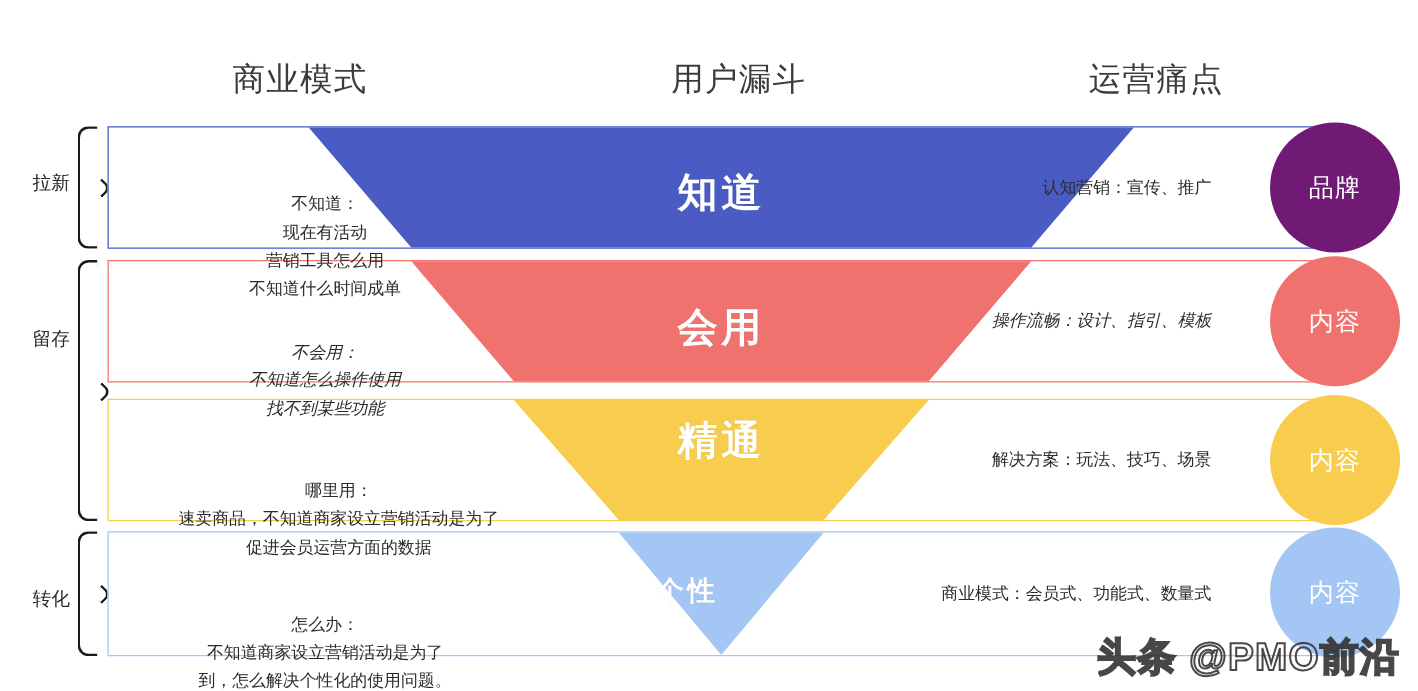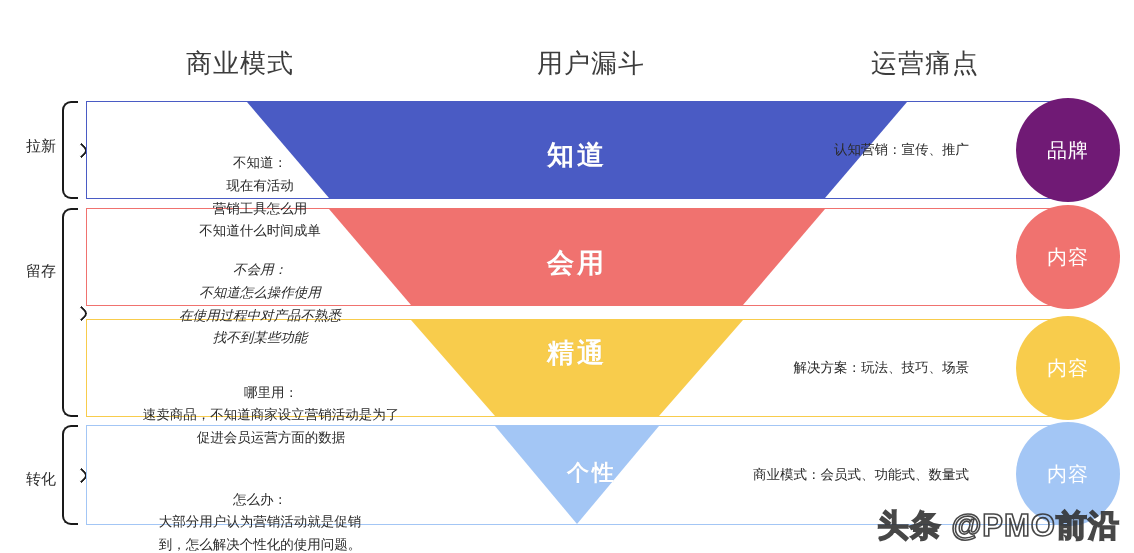--- a/index.html
+++ b/index.html
@@ -118,21 +118,21 @@
     left: 0; top: 0;
     width: 1134px; height: 553px;
     z-index: 3;
     pointer-events: none;
   }
   .funnel-label {
     position: absolute;
     z-index: 5;
     color: #ffffff;
     font-weight: bold;
-    font-size: 27px;
+    font-size: 32px;
     letter-spacing: 3px;
     white-space: nowrap;
     transform: translate(-50%, -50%);
     text-shadow: 0 0 1px rgba(0,0,0,.12);
   }
 
   
   #watermark {
     position: absolute;
     right: 14px;
@@ -173,57 +173,57 @@
       <div class="line">不知道什么时间成单</div>
     </div>
     <div class="ops-text">认知营销：宣传、推广</div>
   </div>
   <div class="badge" id="badge-0" style="left:1016px; top:98px; background:#701a75;font-family:Liberation Serif, serif;">品牌</div>
 
   <div class="row" id="row-1" style="top:208px; height:98px; border-color:#f0726f;font-style:italic;">
     <div class="pain-text">
       <div class="line">不会用：</div>
       <div class="line">不知道怎么操作使用</div>
-      <div class="line">在使用过程中对产品不熟悉</div>
       <div class="line">找不到某些功能</div>
     </div>
+    <div class="ops-text">操作流畅：设计、指引、模板</div>
   </div>
   <div class="badge" id="badge-1" style="left:1016px; top:205px; background:#f0726f;">内容</div>
 
   <div class="row" id="row-2" style="top:319px; height:98px; border-color:#f8cc4c;text-align:right;">
     <div class="pain-text wide">
       <div class="line">哪里用：</div>
       <div class="line">速卖商品，不知道商家设立营销活动是为了</div>
       <div class="line">促进会员运营方面的数据</div>
     </div>
     <div class="ops-text">解决方案：玩法、技巧、场景</div>
   </div>
   <div class="badge" id="badge-2" style="left:1016px; top:316px; background:#f8cc4c;">内容</div>
 
   <div class="row" id="row-3" style="top:425px; height:100px; border-color:#a3c6f5;">
     <div class="pain-text">
       <div class="line">怎么办：</div>
-      <div class="line">大部分用户认为营销活动就是促销</div>
+      <div class="line">不知道商家设立营销活动是为了</div>
       <div class="line">到，怎么解决个性化的使用问题。</div>
     </div>
     <div class="ops-text">商业模式：会员式、功能式、数量式</div>
   </div>
   <div class="badge" id="badge-3" style="left:1016px; top:422px; background:#a3c6f5;">内容</div>
 
   <svg id="funnel" viewBox="0 0 1134 553">
 
     <polygon points="247,102 907,102 825,198 329,198" fill="#4a5bc4"></polygon>
 
     <polygon points="329,209 825,209 743,305 411,305" fill="#f0726f"></polygon>
 
     <polygon points="411,320 743,320 659,416 495,416" fill="#f8cc4c"></polygon>
 
     <polygon points="495,426 659,426 577,524" fill="#a3c6f5"></polygon>
   </svg>
 
   <div class="funnel-label" style="left:577px; top:155px;">知道</div>
   <div class="funnel-label" style="left:577px; top:263px;">会用</div>
   <div class="funnel-label" style="left:577px; top:353px;">精通</div>
-  <div class="funnel-label" style="left:592px; top:473px; font-size:22px;">个性</div>
+  <div class="funnel-label" style="left:550px; top:473px; font-size:22px;">个性</div>
 
   <div id="watermark">头条 @PMO前沿</div>
 
 </div>
 
 </body></html>

